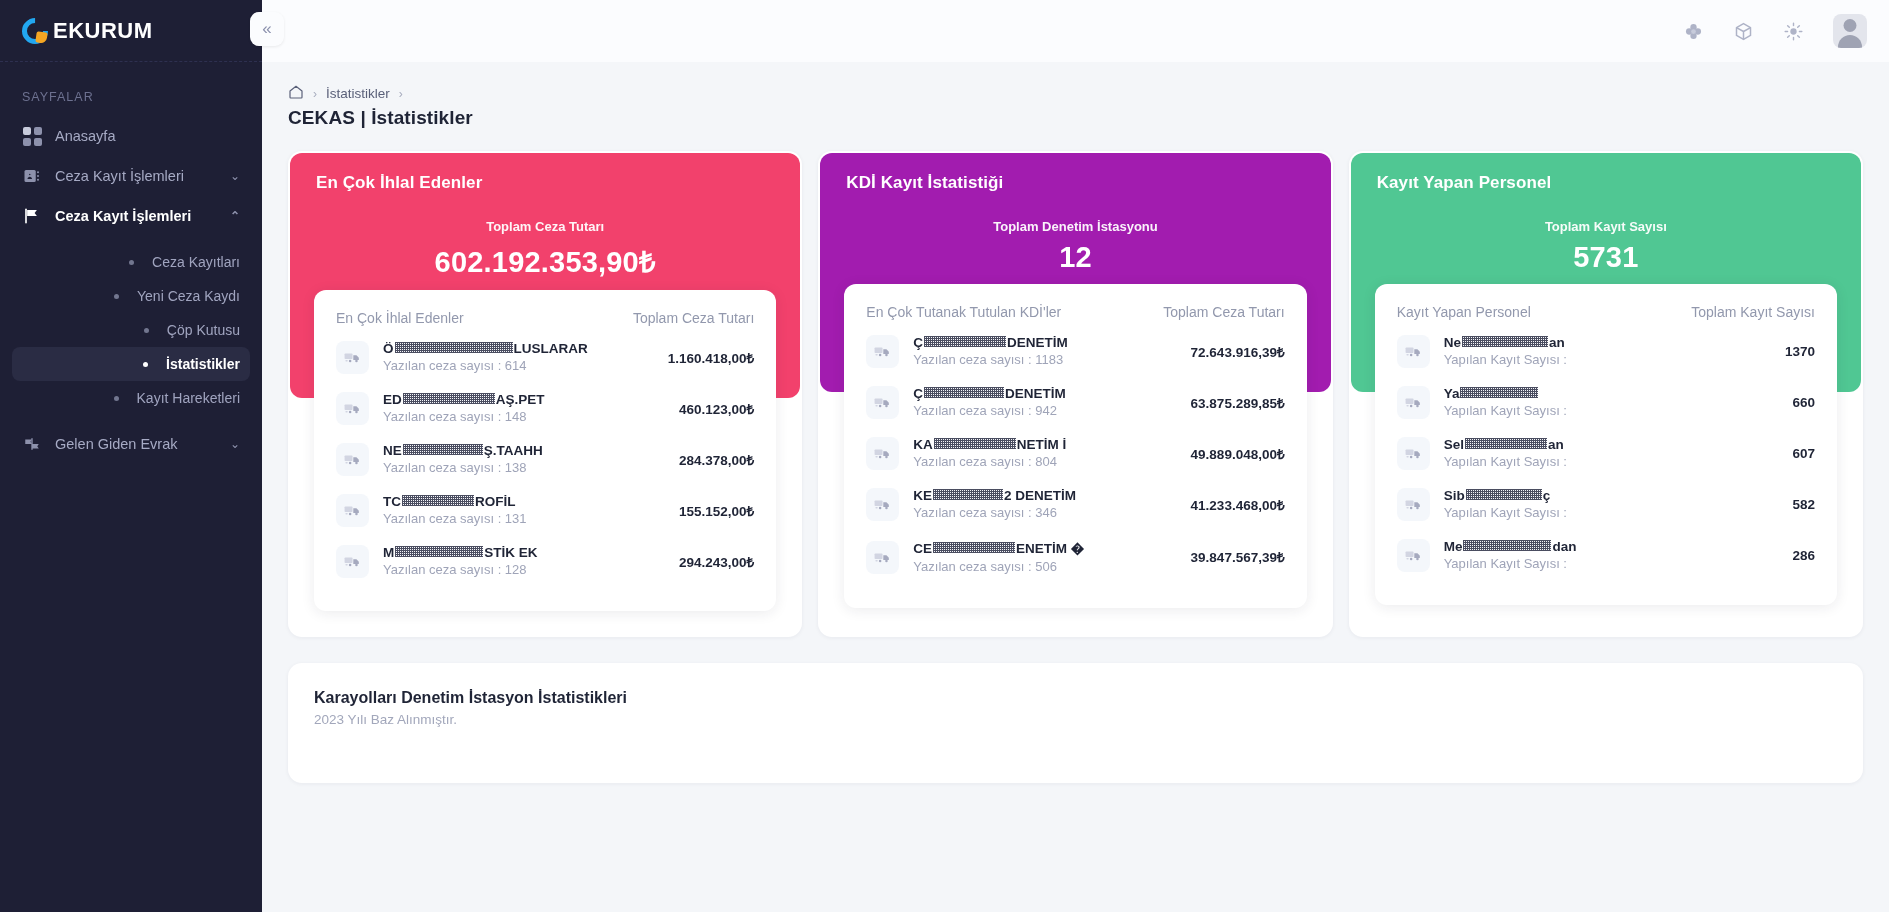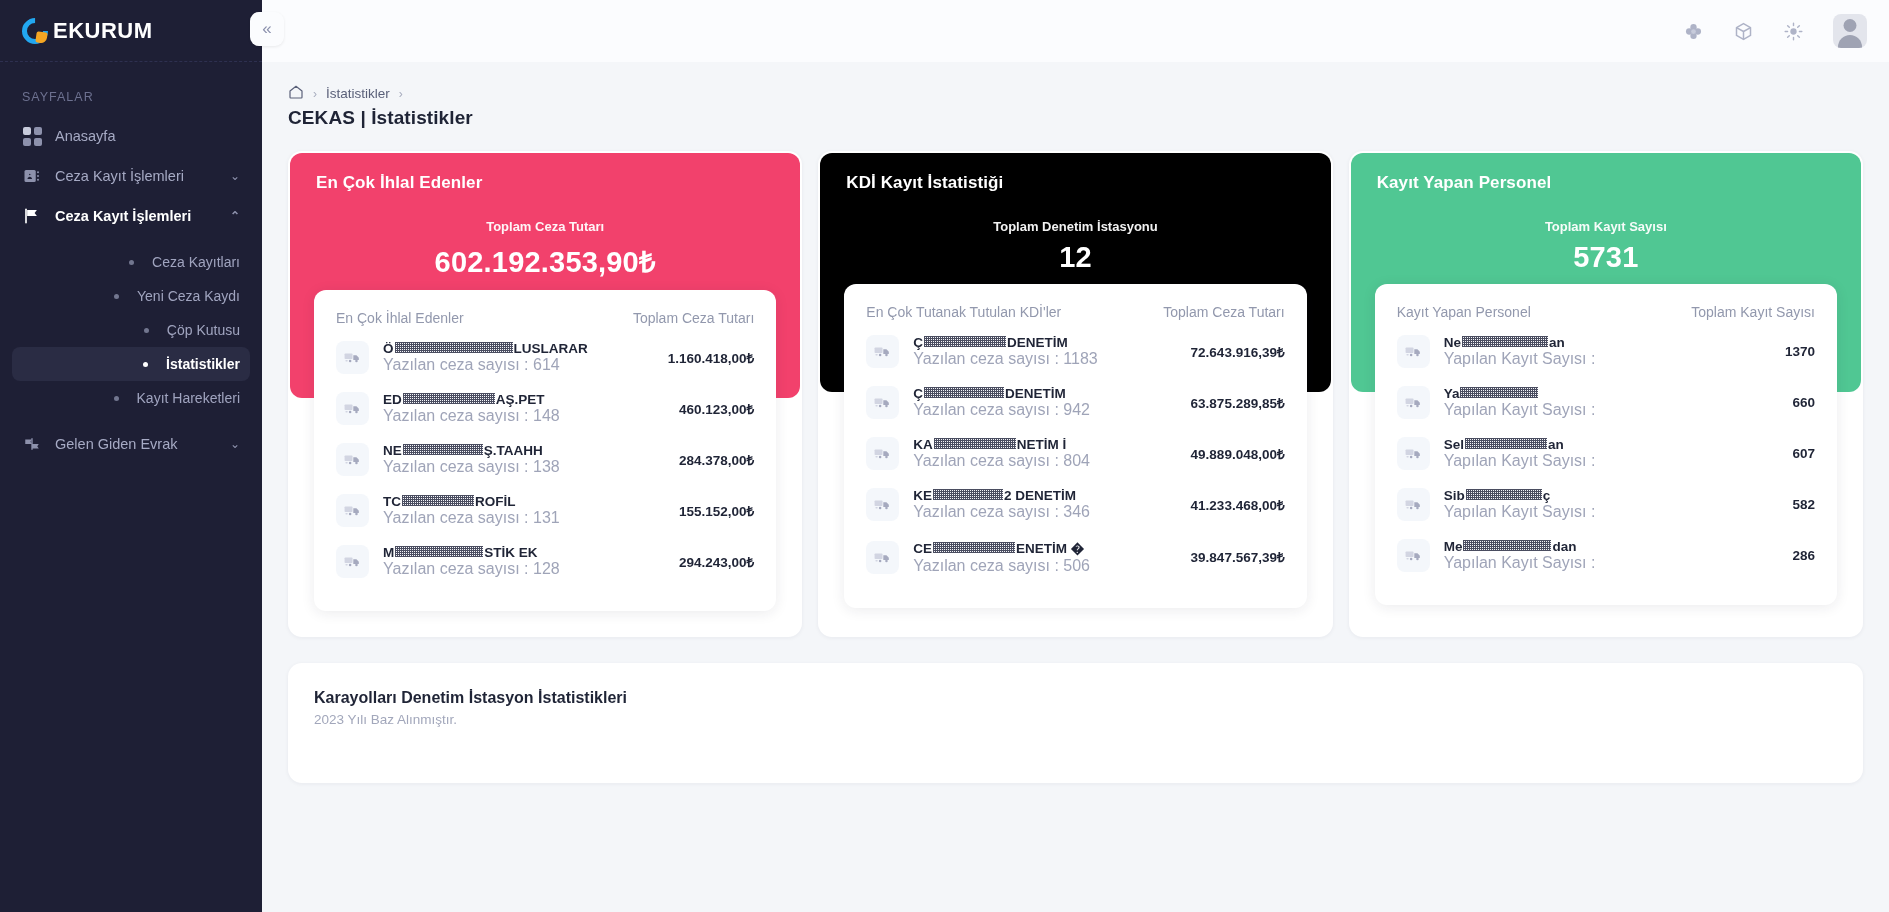--- a/index.html
+++ b/index.html
@@ -179,21 +179,21 @@
     box-shadow: 0 1px 4px rgba(30,35,60,0.06);
     padding: 2px 2px 26px 2px;
     position: relative;
   }
   .card-color {
     border-radius: 12px;
     padding: 20px 26px 118px 26px;
     position: relative;
   }
   .card-color.red   { background: #f2416c; }
-  .card-color.blue  { background: #000000; }
+  .card-color.blue  { background: #a21caf; }
   .card-color.green { background: #50c793; }
   .card-color h3 {
     color: #ffffff; font-size: 17px; font-weight: bold;
     letter-spacing: 0.1px;
   }
   .card-kpi { text-align: center; margin-top: 26px; }
   .card-kpi .kpi-label {
     color: #ffffff; font-size: 13px; font-weight: bold;
     opacity: 0.95;
   }
@@ -238,21 +238,21 @@
     height: 11px;
     margin: 0 1px;
     background-image: repeating-linear-gradient(
        to right, #2b2f45 0 1px, transparent 1px 2px),
        repeating-linear-gradient(to bottom, #2b2f45 0 1px, transparent 1px 2px);
     background-color: #f3f4f8;
     opacity: 0.85;
     position: relative; top: 0px;
   }
   .row-sub {
-    font-size: 16px; color: #9fa4b8;
+    font-size: 13px; color: #9fa4b8;
     margin-top: 3px;
   }
   .row-val {
     font-size: 13.5px; font-weight: bold; color: #1f2436;
     white-space: nowrap; margin-left: 12px;
   }
 
   
   .bottom-panel {
     background: #ffffff;

